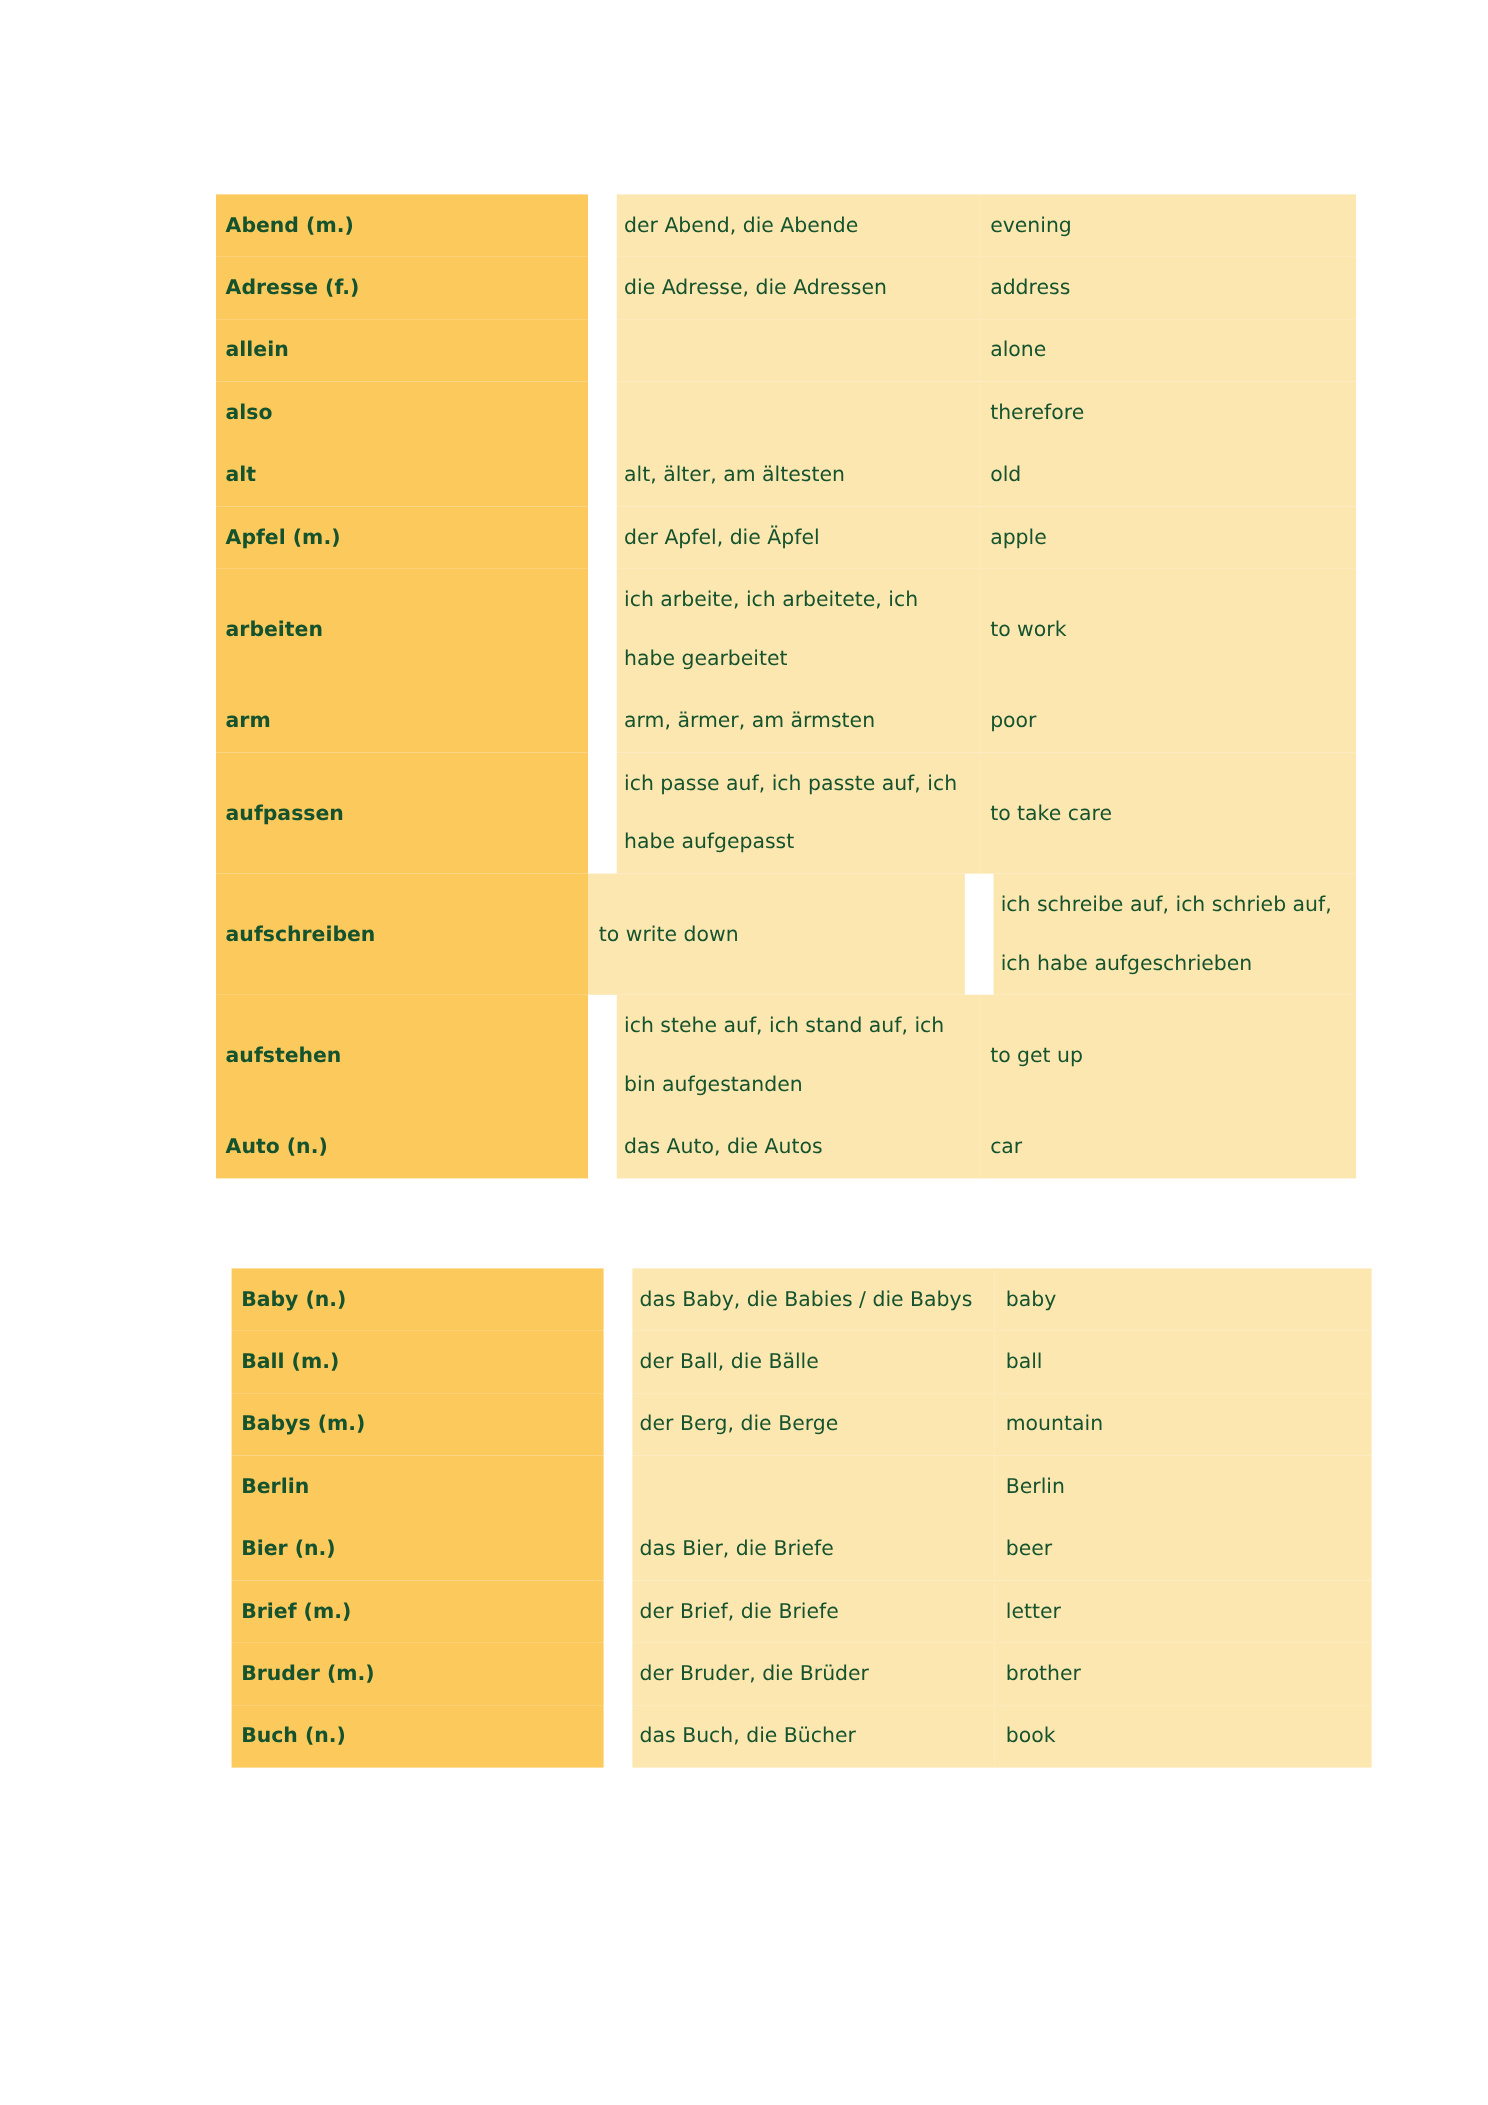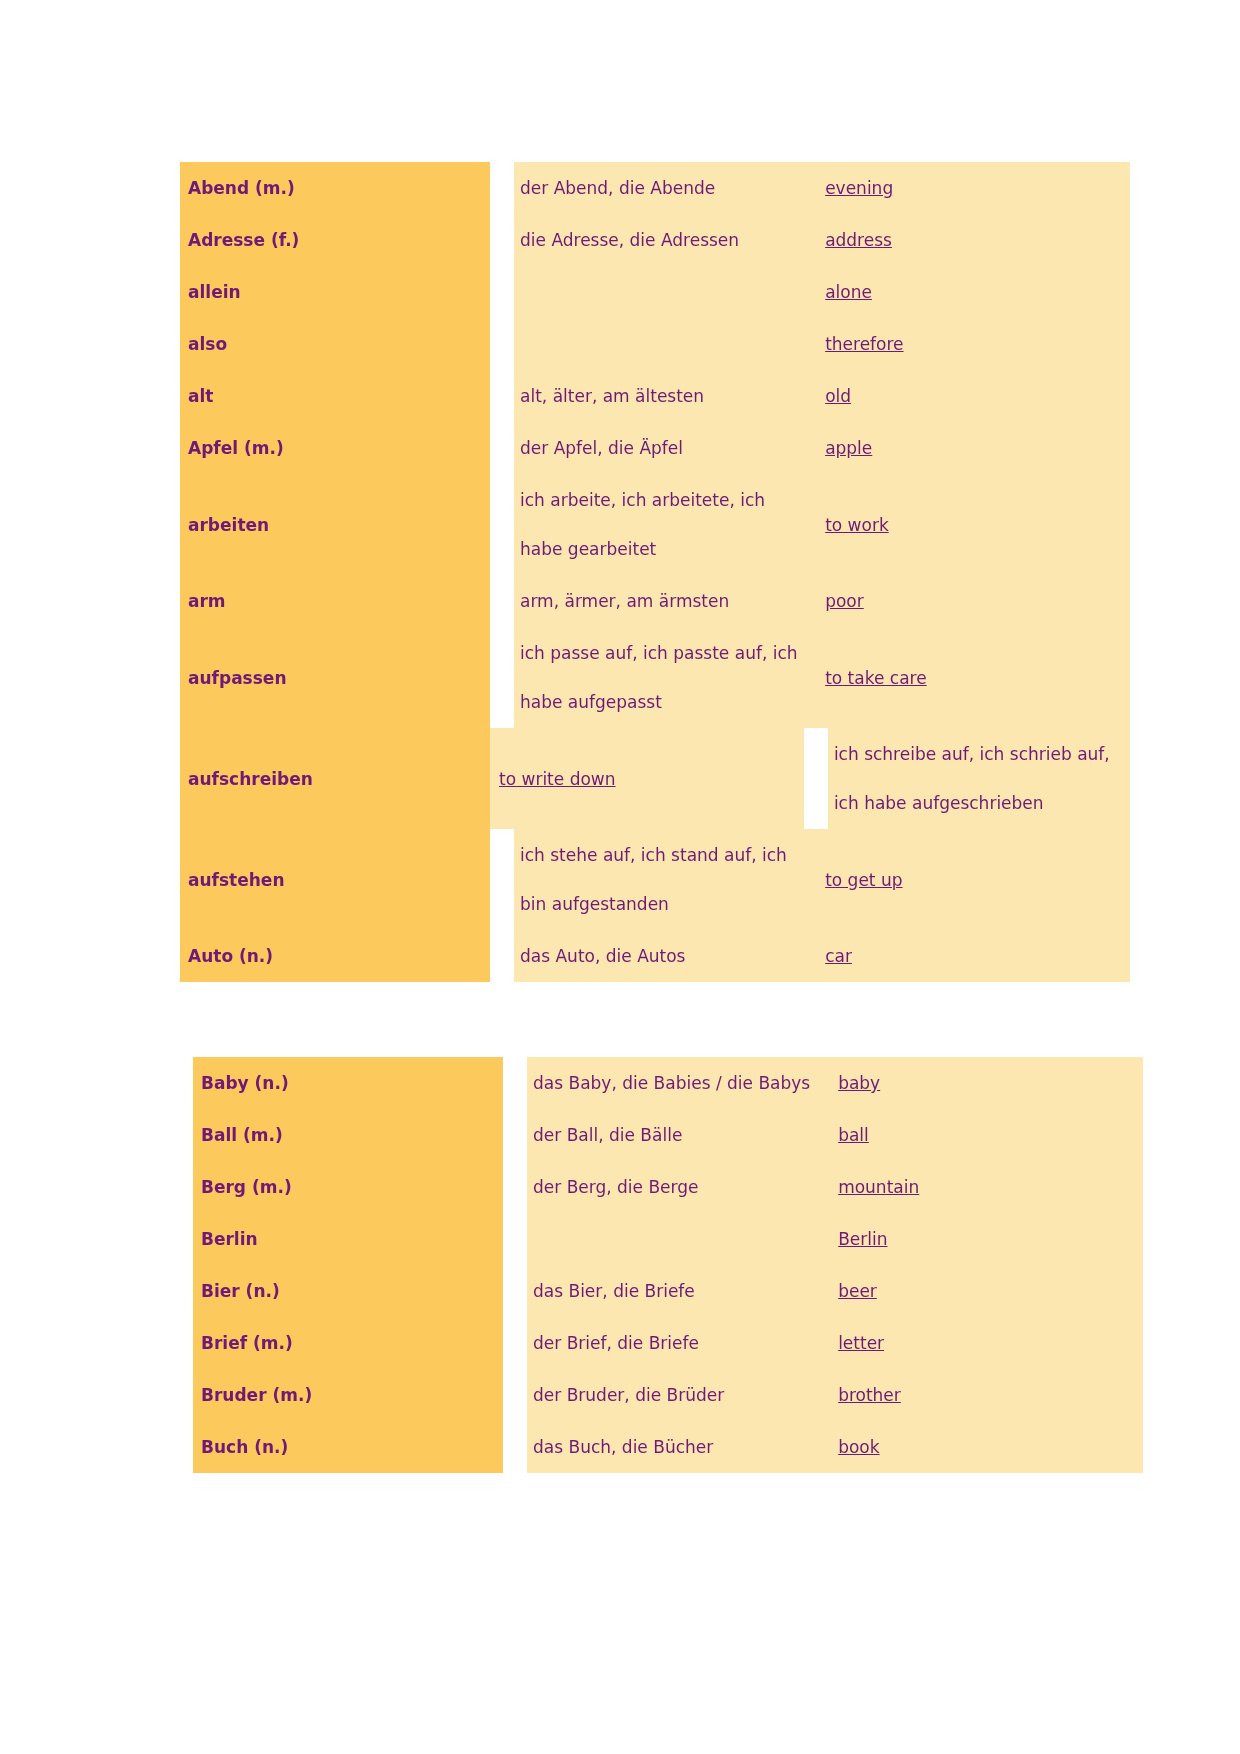--- a/index.html
+++ b/index.html
@@ -2,21 +2,21 @@
 <html><head>
 <meta charset="utf-8">
 <style>
   html, body { margin: 0; padding: 0; }
   .page {
     position: relative;
     width: 1220px;
     height: 1754px;
     background: #ffffff;
     font-family: "DejaVu Sans", "Liberation Sans", sans-serif;
-    color: #701a75;
+    color: #14532d;
     font-size: 17px;
   }
   .vocab-table {
     position: absolute;
     left: 180px;
     width: 950px;
   }
   .vocab-table.table-a { top: 162px; }
   .vocab-table.table-b { top: 1057px; padding-left: 13px; }
 
@@ -43,21 +43,20 @@
     padding-right: 8px;
     line-height: 49px;
     margin-left: 24px;
   }
   .cell.c2 .forms-text { max-width: 300px; }
   .cell.c3 {
     width: 322px;
     background: #fce7b0;
     padding-left: 9px;
     padding-right: 8px;
-    text-decoration: underline;
   }
 </style>
 </head>
 <body>
 
 <div class="page">
 
   <div class="vocab-table table-a">
       <div class="vrow">
       <div class="cell c1">
@@ -210,21 +209,21 @@
       </div>
       <div class="cell c2">
         <span class="forms-text">der Ball, die Bälle</span>
       </div>
       <div class="cell c3">
         <span class="translation-text">ball</span>
       </div>
     </div>
       <div class="vrow">
       <div class="cell c1">
-        <span class="word-text">Berg (m.)</span>
+        <span class="word-text">Babys (m.)</span>
       </div>
       <div class="cell c2">
         <span class="forms-text">der Berg, die Berge</span>
       </div>
       <div class="cell c3">
         <span class="translation-text">mountain</span>
       </div>
     </div>
       <div class="vrow">
       <div class="cell c1">

